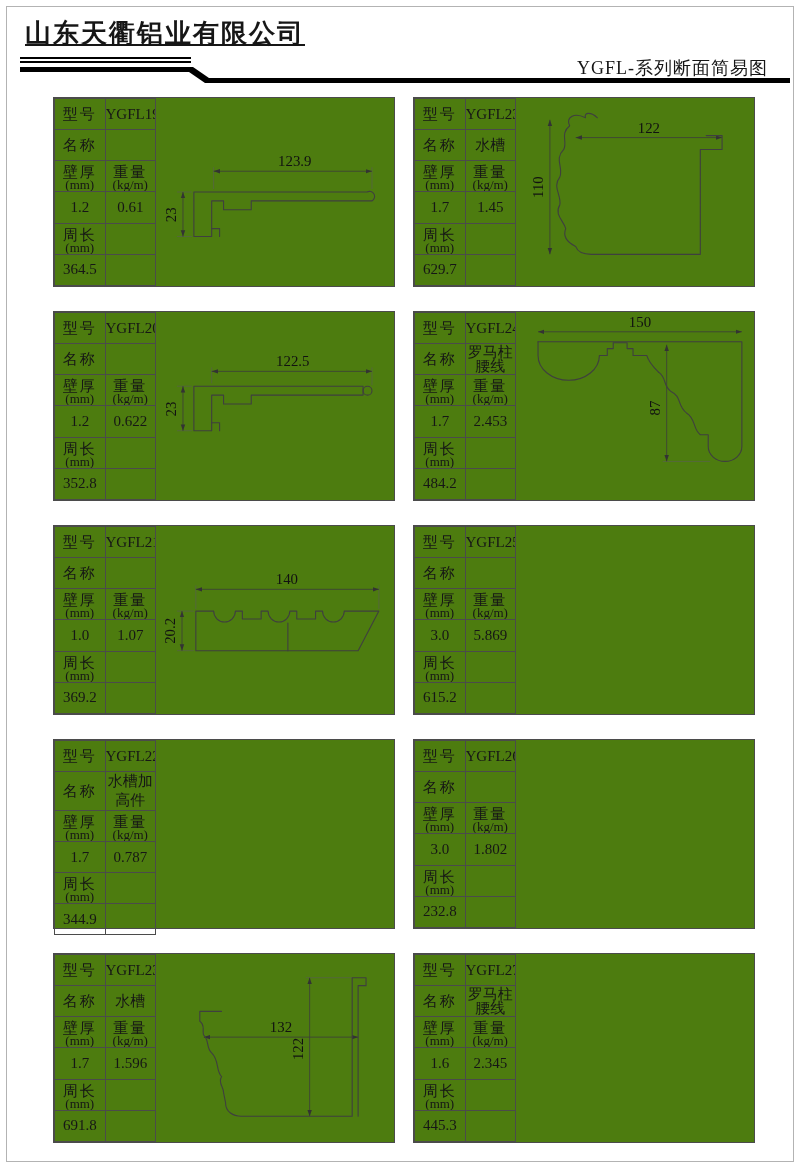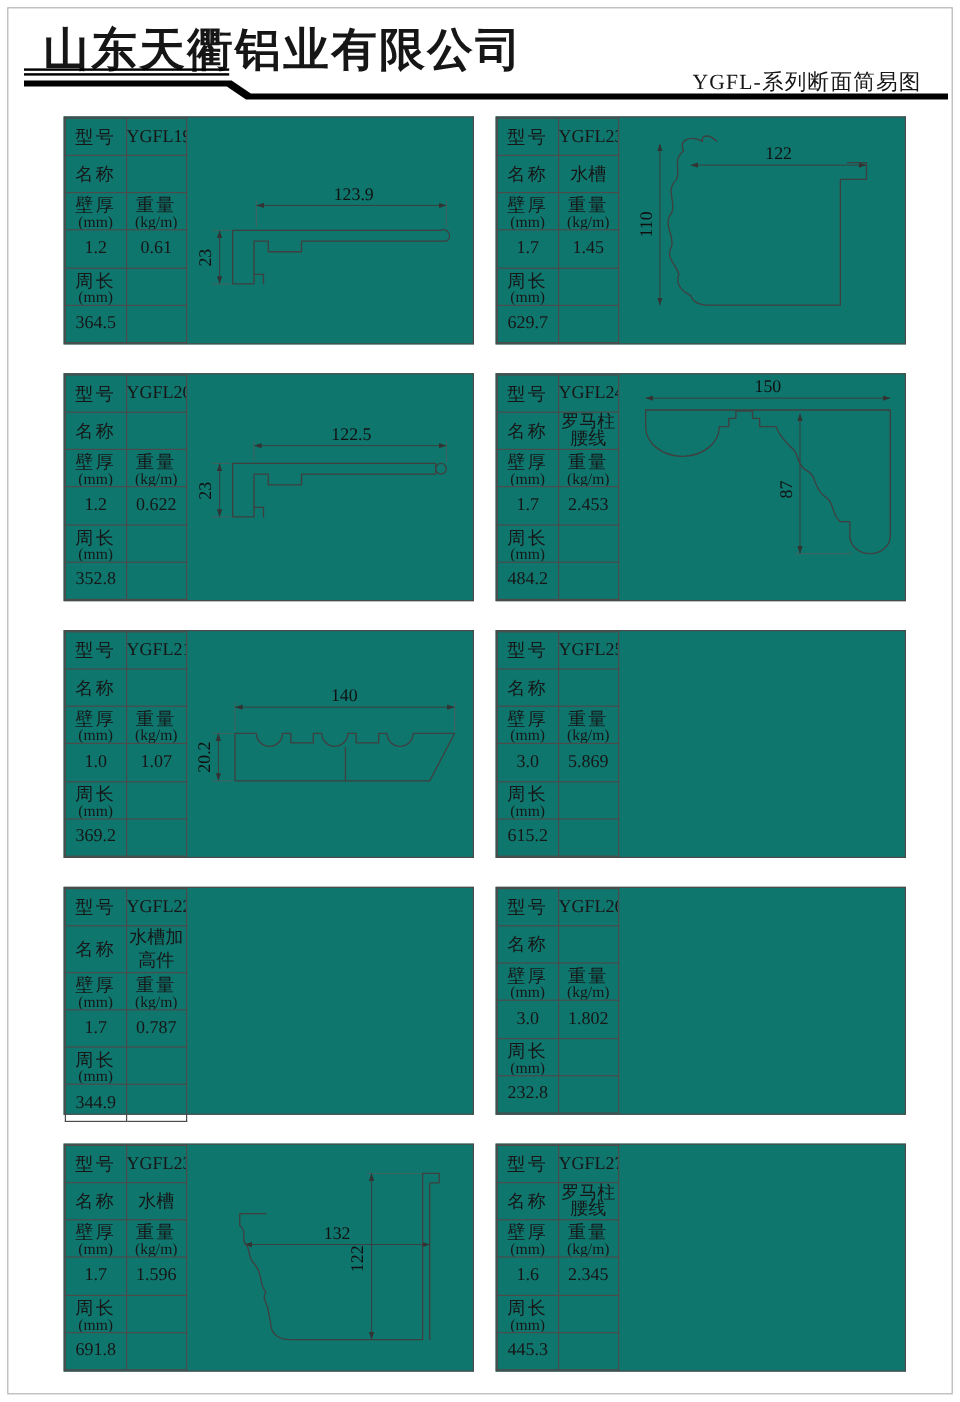--- a/index.html
+++ b/index.html
@@ -4,33 +4,33 @@
 <style>
   html,body{margin:0;padding:0;}
   body{
     width:800px;height:1168px;position:relative;background:#ffffff;
     font-family:"Liberation Serif","DejaVu Serif",serif;color:#161616;
     overflow:hidden;
   }
   .page-border{position:absolute;inset:6px;border:1px solid #b3b3b3;pointer-events:none;}
 
   
-  .company{position:absolute;left:36px;top:16px;font-size:38px;font-weight:600;letter-spacing:2px;white-space:nowrap;}
+  .company{position:absolute;left:25px;top:16px;font-size:26px;font-weight:600;letter-spacing:2px;white-space:nowrap;text-decoration:underline;}
   .u1,.u2{position:absolute;left:20px;width:171px;height:1.5px;background:#000;}
   .u1{top:57px;} .u2{top:61px;}
   .series-title{position:absolute;right:32px;top:56px;font-size:18px;letter-spacing:1px;white-space:nowrap;}
   .rule-svg{position:absolute;left:0;top:0;width:800px;height:100px;}
 
   
   .grid{
     position:absolute;left:53px;top:97px;
     display:grid;grid-template-columns:342px 342px;grid-auto-rows:190px;
     column-gap:18px;row-gap:24px;
   }
-  .panel{border:1px solid #4b4b4b;display:flex;box-sizing:border-box;background:#0f766e;}
+  .panel{border:1px solid #4b4b4b;display:flex;box-sizing:border-box;background:#4d7c0f;}
   table.spec{width:102px;height:100%;border-collapse:collapse;table-layout:fixed;flex:0 0 102px;}
   table.spec td{border:1px solid #4b4b4b;text-align:center;vertical-align:middle;padding:0;overflow:hidden;}
   table.spec tr{height:31px;}
   td.lab{font-size:15px;letter-spacing:2px;}
   td.val{font-size:15px;letter-spacing:0;}
   .sub{display:block;font-size:13px;line-height:7px;letter-spacing:0;}
   .l2{line-height:14px;}
   .v-sm{font-size:12.5px;line-height:14px;letter-spacing:0;margin-left:20px;}
   .v-xs{font-size:10.5px;letter-spacing:0;}
   .draw{flex:1 1 auto;position:relative;}

